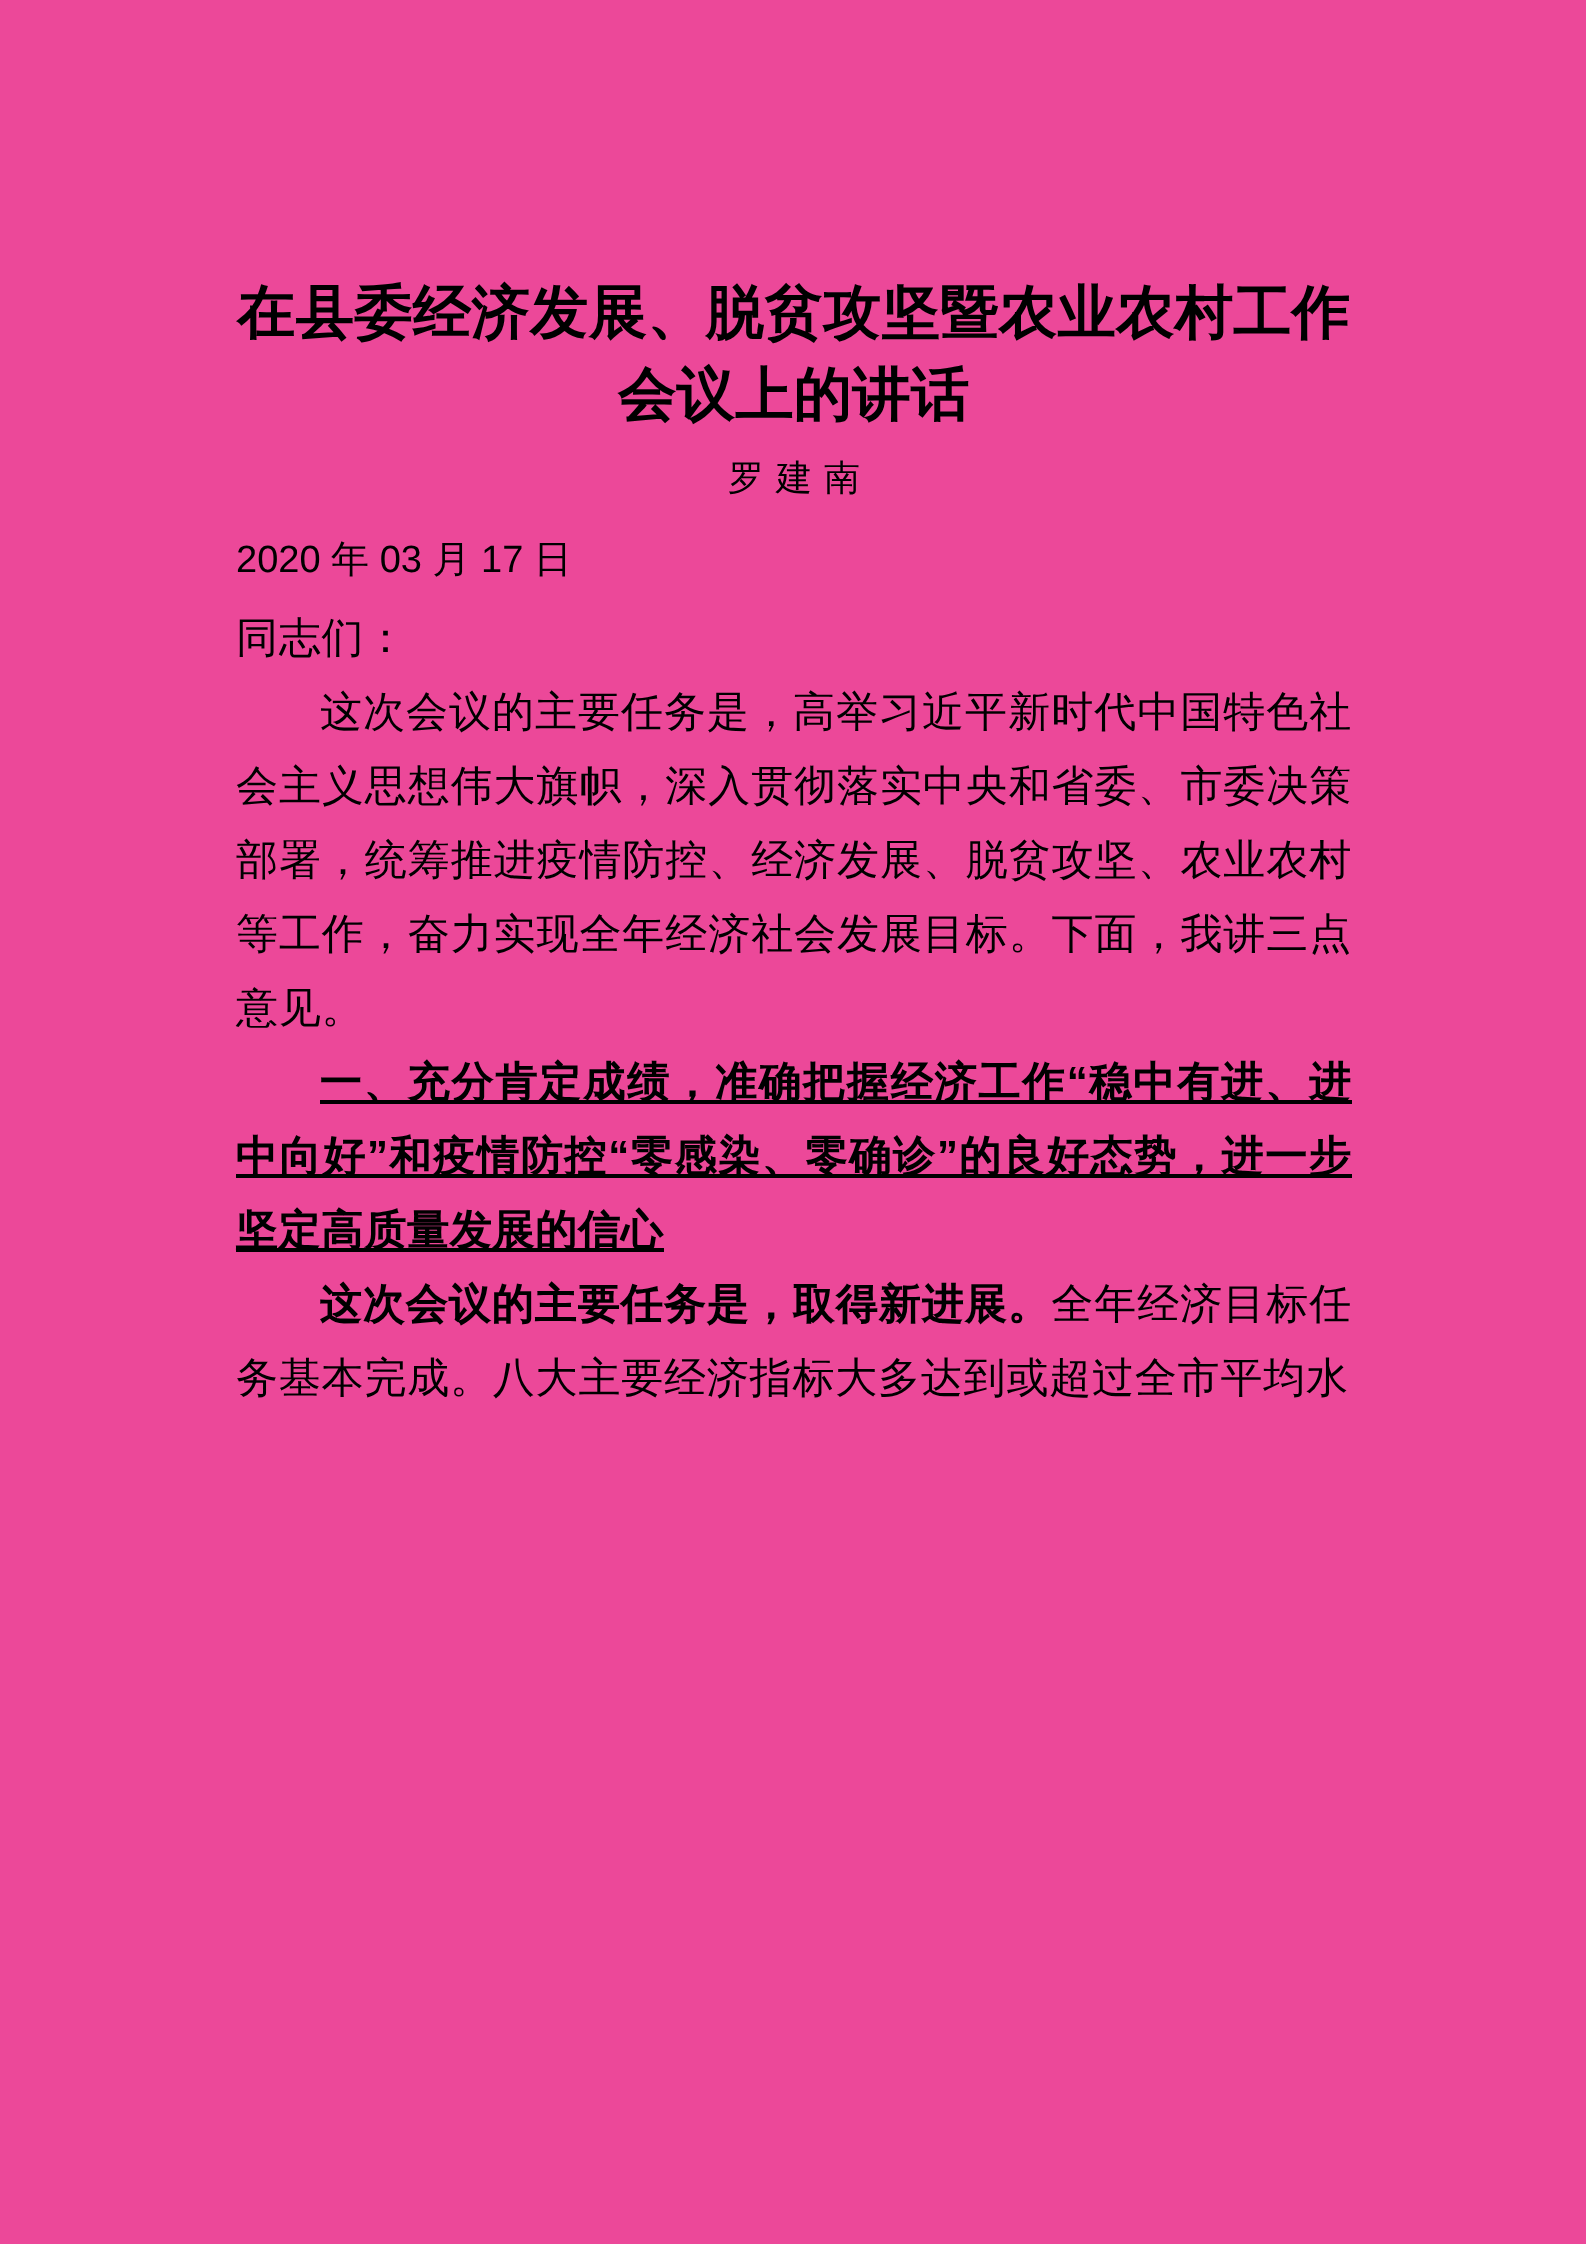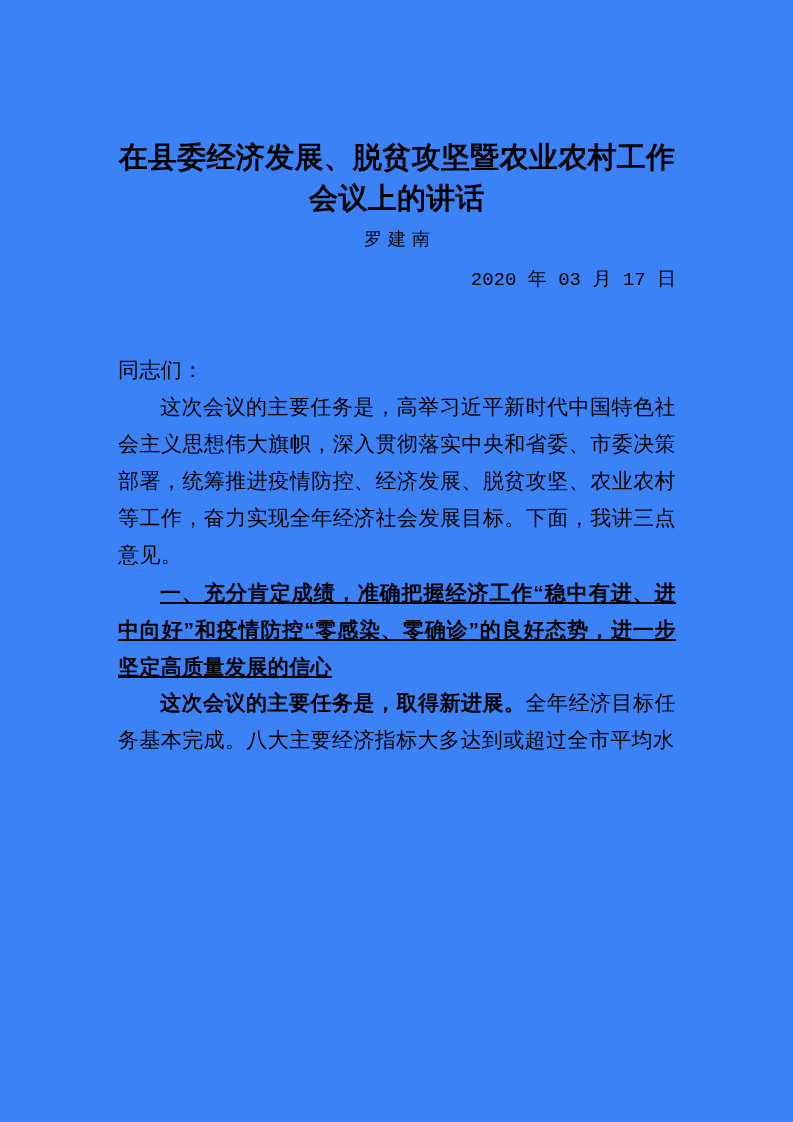--- a/index.html
+++ b/index.html
@@ -2,21 +2,21 @@
 <html><head>
 <meta charset="utf-8">
 <style>
   * { margin: 0; padding: 0; box-sizing: border-box; }
   html, body { background: #ffffff; }
   .page {
     position: relative;
     width: 793px;
     height: 1122px;
     margin: 0 auto;
-    background: #3b82f6;
+    background: #ec4899;
     color: #000000;
     overflow: hidden;
     padding: 137px 117px 0 118px;
   }
   .doc-title {
     font-family: "Liberation Sans", "DejaVu Sans", sans-serif;
     font-weight: bold;
     font-size: 29px;
     line-height: 41px;
     letter-spacing: 0.3px;
@@ -24,27 +24,26 @@
   }
   .doc-author {
     font-family: Liberation Serif, serif;
     font-size: 18px;
     line-height: 41px;
     letter-spacing: 6px;
     text-indent: 6px;
     text-align: center;
   }
   .doc-date {
-    font-family: Liberation Mono, monospace;
+    font-family: Liberation Sans, sans-serif;
     font-size: 19px;
     line-height: 41px;
-    text-align: right;
+    text-align: left;
   }
   .doc-body {
-    margin-top: 51px;
     font-family: "Liberation Serif", "DejaVu Serif", serif;
     font-size: 21px;
     line-height: 37px;
     letter-spacing: 0.4px;
     text-align: justify;
   }
   .para { text-indent: 2em; }
   .salutation { text-indent: 0; }
   .heading {
     font-family: "Liberation Sans", "DejaVu Sans", sans-serif;

